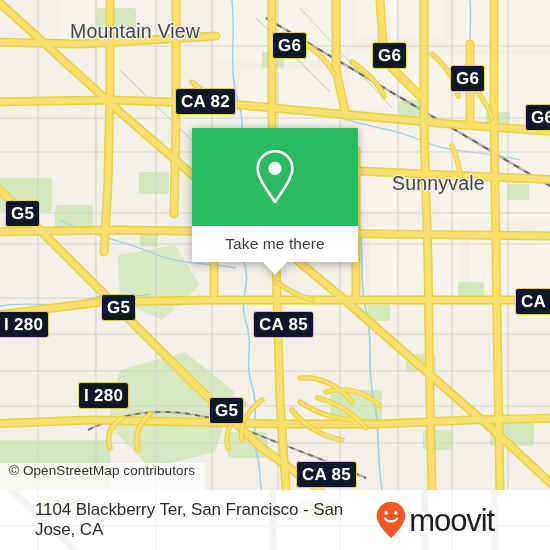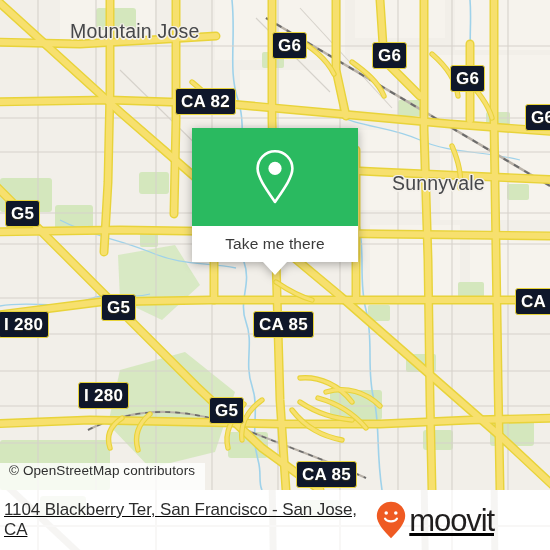--- a/index.html
+++ b/index.html
@@ -139,23 +139,22 @@
     opacity: .16;
     pointer-events: none;
   }
   #footer-inner {
     position: absolute;
     left: 0; top: 0;
     width: 508px; height: 60px;
     display: flex;
     align-items: center;
     justify-content: space-between;
-    padding: 0 14px 0 4px;
+    padding: 0 14px 0 35px;
     box-sizing: border-box;
-    text-decoration: underline;
   }
   #footer-address {
     font-size: 17px;
     color: #2d2d2d;
     letter-spacing: -.1px;
   }
   #moovit-logo {
     display: flex;
     align-items: center;
     gap: 3px;
@@ -347,21 +346,21 @@
         <path d="M296,38 C312,48 326,58 334,74"></path>
         <path d="M352,62 C366,72 378,82 384,96"></path>
         <path d="M432,54 C446,66 456,80 458,96"></path>
         <path d="M466,78 C478,92 488,104 492,118"></path>
         <path d="M192,82 C204,92 214,100 216,112"></path>
         <path d="M452,146 C458,160 462,174 460,188"></path>
         <path d="M276,282 C288,290 298,296 312,300"></path>
       </g>
     </svg>
 
-    <div class="lbl lbl-city" style="left:70px; top:20px;">Mountain Jose</div>
+    <div class="lbl lbl-city" style="left:70px; top:20px;">Mountain View</div>
     <div class="lbl lbl-city" style="left:362px; top:172px;margin-left:30px;">Sunnyvale</div>
 
     <div class="shield" style="left:272px; top:32px;">G6</div>
     <div class="shield" style="left:372px; top:42px;">G6</div>
     <div class="shield" style="left:450px; top:65px;">G6</div>
     <div class="shield" style="left:525px; top:104px;">G6</div>
     <div class="shield" style="left:175px; top:88px;">CA 82</div>
     <div class="shield" style="left:515px; top:288px;">CA 82</div>
     <div class="shield" style="left:5px; top:200px;">G5</div>
     <div class="shield" style="left:101px; top:294px;">G5</div>

